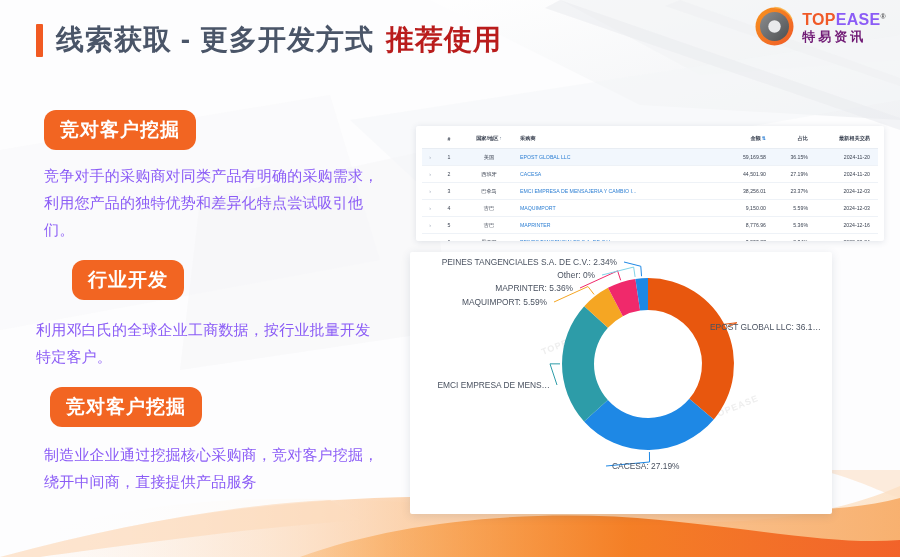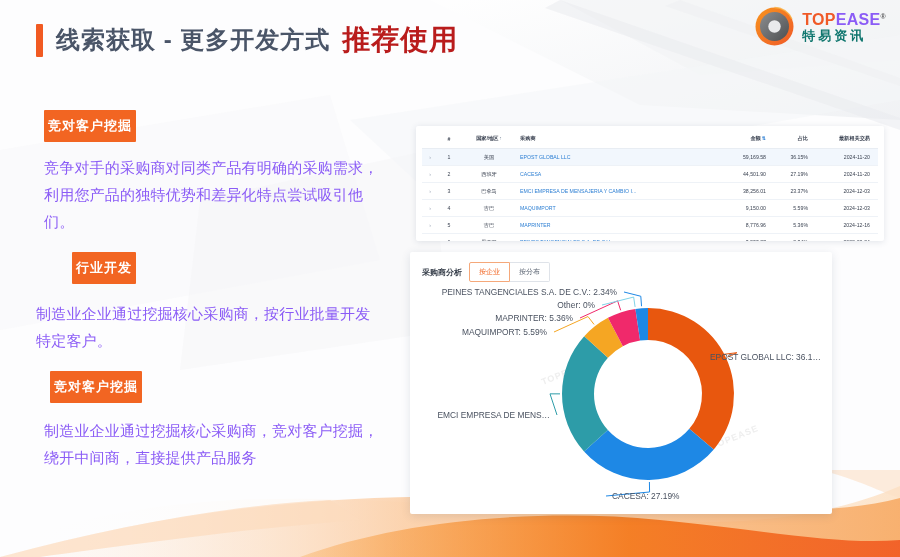--- a/index.html
+++ b/index.html
@@ -10,39 +10,39 @@
     background:#ffffff;
   }
   
   .bg{position:absolute;inset:0;overflow:hidden;z-index:0;
       background:linear-gradient(135deg,#ffffff 0%,#fbfbfc 40%,#f6f6f8 100%);}
   .bg svg{position:absolute;inset:0;width:900px;height:557px;}
   
   .header{position:absolute;left:0;top:0;width:900px;height:92px;z-index:3;}
   .title-wrap{position:absolute;left:36px;top:23px;display:flex;align-items:center;}
   .title-bar{width:7px;height:33px;background:#F15A22;margin-right:13px;border-radius:1px;}
-  .title-main{font-size:24px;font-weight:bold;color:#4a5568;letter-spacing:1px;
+  .title-main{font-size:28px;font-weight:bold;color:#4a5568;letter-spacing:1px;
               line-height:34px;white-space:nowrap;}
   .title-accent{font-size:28px;font-weight:bold;color:#b91c1c;letter-spacing:1px;
               line-height:34px;white-space:nowrap;margin-left:12px;}
   
   .logo{position:absolute;right:14px;top:6px;display:flex;align-items:center;}
   .logo-mark{width:41px;height:41px;margin-right:7px;}
   .logo-txt{display:flex;flex-direction:column;justify-content:center;}
   .logo-top{font-size:16px;font-weight:bold;line-height:17px;letter-spacing:.3px;}
   .logo-top .o{color:#F05A28;}
   .logo-top .g{color:#8b5cf6;}
   .logo-top .reg{font-size:7px;vertical-align:super;color:#58595B;}
-  .logo-sub{font-size:13px;font-weight:bold;color:#0f766e;letter-spacing:3px;
-            line-height:16px;margin-top:1px;font-family:Liberation Mono, monospace;}
+  .logo-sub{font-size:13px;font-weight:bold;color:#701a75;letter-spacing:3px;
+            line-height:16px;margin-top:1px;}
   
   .left{position:absolute;left:0;top:110px;width:410px;z-index:3;}
   .section{margin-bottom:17px;}
-  .badge{display:inline-block;background:#F26522;color:#fff;font-size:13px;
-         font-weight:bold;padding:7px 4px;border-radius:1px;letter-spacing:1px;}
+  .badge{display:inline-block;background:#F26522;color:#fff;font-size:19px;
+         font-weight:bold;padding:7px 16px;border-radius:12px;letter-spacing:1px;}
   .sec1 .badge{margin-left:44px;}
   .sec2 .badge{margin-left:72px;font-family:Liberation Mono, monospace;}
   .sec3 .badge{margin-left:50px;}
   .para{margin:12px 0 0 44px;font-size:15px;color:#8b5cf6;line-height:27px;
         letter-spacing:.2px;max-width:340px;}
   .sec2 .para{margin-left:36px;margin-top:16px;}
   .sec3 .para{margin-left:44px;margin-top:14px;}
   
   .card{position:absolute;background:#fff;z-index:3;}
   .table-card{left:416px;top:126px;width:468px;height:115px;
@@ -161,21 +161,21 @@
   </div>
 </div>
 
 <div class="left">
   <div class="section sec1">
     <span class="badge">竞对客户挖掘</span>
     <p class="para">竞争对手的采购商对同类产品有明确的采购需求，利用您产品的独特优势和差异化特点尝试吸引他们。</p>
   </div>
   <div class="section sec2">
     <span class="badge">行业开发</span>
-    <p class="para">制造业企业通过挖掘核心采购商，按行业批量开发特定客户。</p>
+    <p class="para">利用邓白氏的全球企业工商数据，按行业批量开发特定客户。</p>
   </div>
   <div class="section sec3">
     <span class="badge">竞对客户挖掘</span>
     <p class="para">制造业企业通过挖掘核心采购商，竞对客户挖掘，绕开中间商，直接提供产品服务</p>
   </div>
 </div>
 
 <div class="card table-card">
   <table>
     <thead>
@@ -242,27 +242,20 @@
           <td class="c-buyer"><span class="buyer">PEINES TANGENCIALES S.A. DE C.V.</span></td>
           <td class="c-amt">3,833.87</td>
           <td class="c-pct">2.34%</td>
           <td class="c-date">2022-02-24</td>
         </tr>
       </tbody>
   </table>
 </div>
 
 <div class="card chart-card">
-  <div class="chart-head">
-    <span class="chart-title">采购商分析</span>
-    <span class="tabs">
-      <span class="tab active">按企业</span>
-      <span class="tab">按分布</span>
-    </span>
-  </div>
   <div class="chart-body">
     <span class="wm" style="left:130px;top:86px;">TOPEASE</span>
     <span class="wm" style="left:300px;top:150px;">TOPEASE</span>
     <svg id="donut" width="422" height="225" viewBox="0 0 422 225" xmlns="http://www.w3.org/2000/svg">
         <path d="M238,26 A86,86 0 0 1 303.7445517023859,167.44054402197284 L279.281462696847,146.81150438588992 A54,54 0 0 0 238,58 Z" fill="#E8570E"></path>
         <path d="M303.7445517023859,167.44054402197284 A86,86 0 0 1 174.06544612602656,169.5184563504271 L197.85504756750504,148.1162400339891 A54,54 0 0 0 279.281462696847,146.81150438588992 Z" fill="#1E88E5"></path>
         <path d="M174.06544612602656,169.5184563504271 A86,86 0 0 1 174.24646089282174,54.28097149717874 L197.96870800246947,75.757819312182 A54,54 0 0 0 197.85504756750504,148.1162400339891 Z" fill="#2D9CA8"></path>
         <path d="M174.24646089282174,54.28097149717874 A86,86 0 0 1 197.9970072853385,35.8701072254089 L212.8818417838172,64.19750918804745 A54,54 0 0 0 197.96870800246947,75.757819312182 Z" fill="#F5A623"></path>
         <path d="M197.9970072853385,35.8701072254089 A86,86 0 0 1 225.40122350021625,26.92784926482406 L230.0891403373451,58.58260302674999 A54,54 0 0 0 212.8818417838172,64.19750918804745 Z" fill="#F0296B"></path>
         <path d="M225.40122350021625,26.92784926482406 A86,86 0 0 1 237.99999999999991,26 L237.99999999999994,58 A54,54 0 0 0 230.0891403373451,58.58260302674999 Z" fill="#1E88E5"></path>

